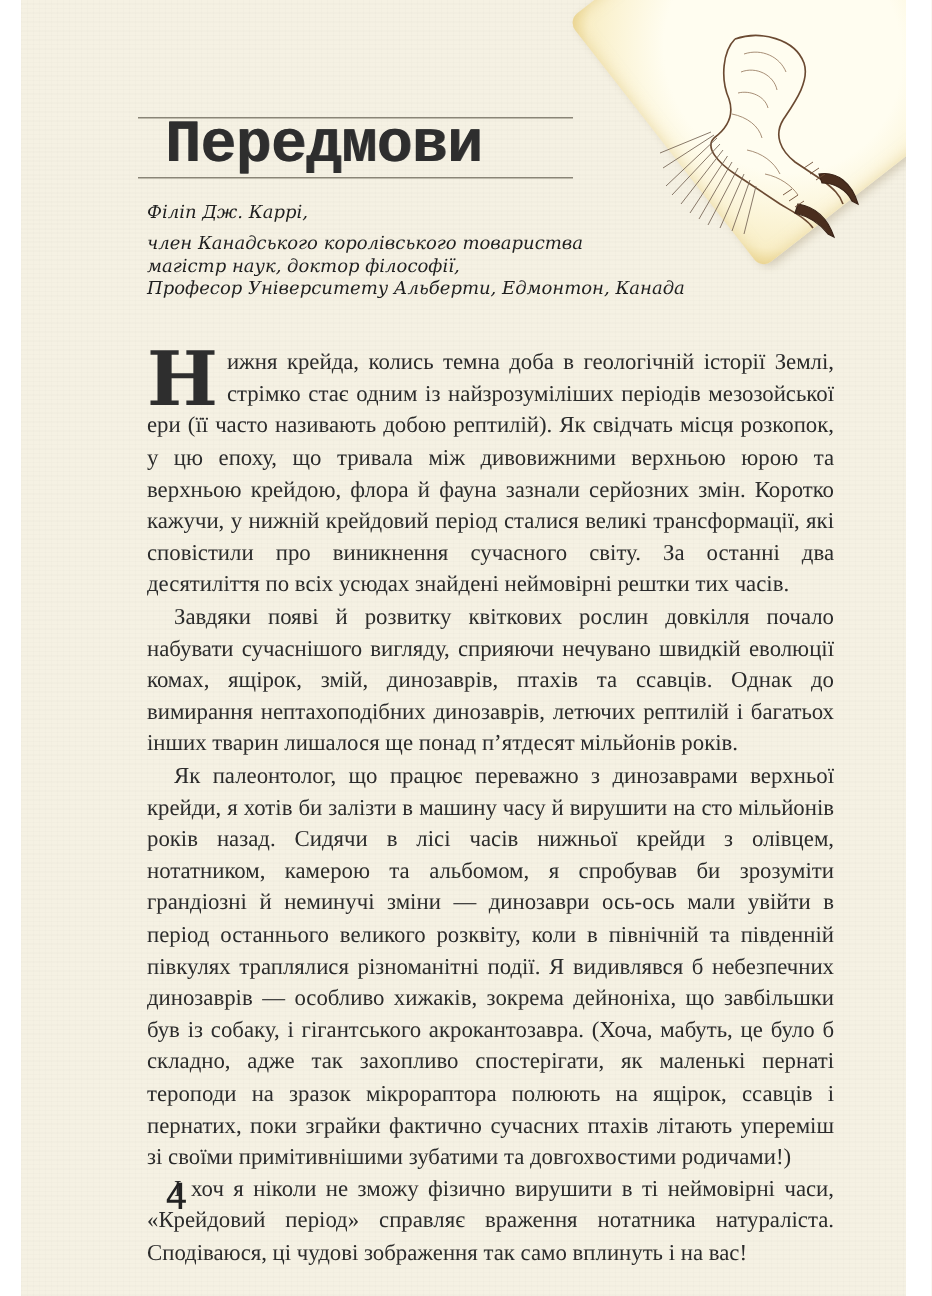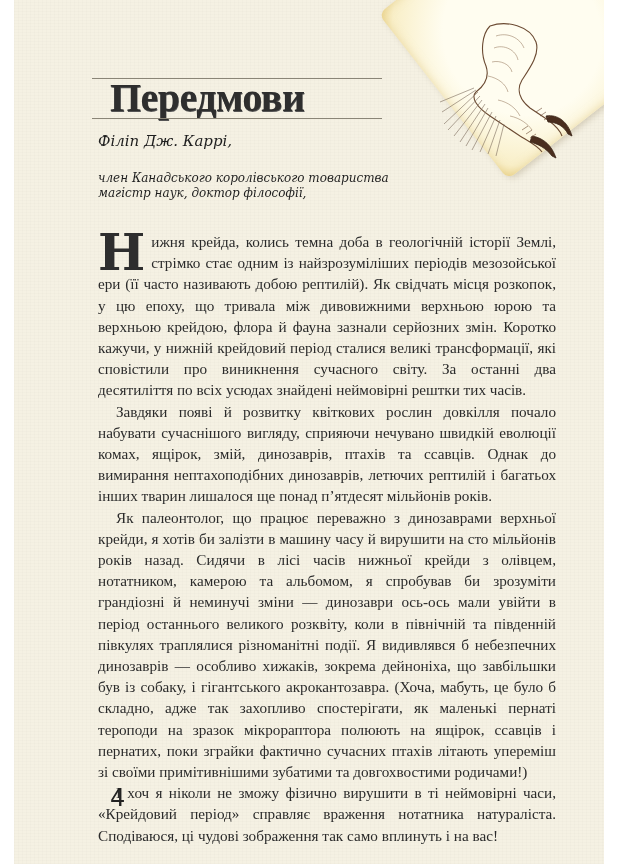--- a/index.html
+++ b/index.html
@@ -17,32 +17,32 @@
   }
   
   .title-wrap {
     position: absolute; left: 78px; top: 74px; width: 290px; height: 46px;
   }
   .rule { position: absolute; left: 0; width: 290px; height: 1px; background: #8a8577; }
   .rule.top { top: 4px; }
   .rule.bottom { top: 44px; }
   .title {
     position: absolute; left: 18px; top: 1px;
-    font-family: Liberation Serif, serif; font-weight: bold;
+    font-family: Liberation Mono, monospace; font-weight: bold;
     font-size: 40px; line-height: 46px; letter-spacing: -0.5px;
     color: #2e2e2e;
     text-shadow: 0.5px 0.5px 0 #555;
   }
   
   .author {
     position: absolute; left: 84px; top: 134px; width: 420px;
     font-family: "DejaVu Serif", serif; font-style: italic;
     font-size: 12px; color: #1e1e1e; line-height: 15px;
   }
-  .author .name { margin-bottom: 22px; font-size: 15px; }
+  .author .name { margin-bottom: 6px; font-size: 12px; }
   .author .line { white-space: nowrap; }
   
   .card {
     position: absolute; left: 408px; top: -70px; width: 200px; height: 210px;
     transform: rotate(-38deg); transform-origin: center;
     background: radial-gradient(ellipse at center, #fffdf0 55%, #f9efc8 90%, #f0dc9a 100%);
     border-radius: 8px;
     box-shadow: 2px 3px 6px rgba(120,100,60,0.25), inset 0 0 10px rgba(220,190,110,0.5);
   }
   .card-svg { position: absolute; left: 412px; top: 12px; }
@@ -74,20 +74,21 @@
   <div class="title-wrap">
     <div class="rule top"></div>
     <div class="title">Передмови</div>
     <div class="rule bottom"></div>
   </div>
 
   <div class="author">
     <div class="name">Філіп Дж. Каррі,</div>
     <div class="line">член Канадського королівського товариства</div>
     <div class="line">магістр наук, доктор філософії,</div>
+    <div class="line">Професор Університету Альберти, Едмонтон, Канада</div>
   </div>
 
   <div class="body">
     <p class="first"><span class="dropcap">Н</span><span>ижня крейда, колись темна доба в геологічній історії Землі, стрімко стає одним із найзрозуміліших періодів мезозойської ери (її часто називають добою рептилій). Як свідчать місця розкопок, у цю епоху, що тривала між дивовижними верхньою юрою та верхньою крейдою, флора й фауна зазнали серйозних змін. Коротко кажучи, у нижній крейдовий період сталися великі трансформації, які сповістили про виникнення сучасного світу. За останні два десятиліття по всіх усюдах знайдені неймовірні рештки тих часів.</span></p>
     <p>Завдяки появі й розвитку квіткових рослин довкілля почало набувати сучаснішого вигляду, сприяючи нечувано швидкій еволюції комах, ящірок, змій, динозаврів, птахів та ссавців. Однак до вимирання нептахоподібних динозаврів, летючих рептилій і багатьох інших тварин лишалося ще понад п’ятдесят мільйонів років.</p>
     <p>Як палеонтолог, що працює переважно з динозаврами верхньої крейди, я хотів би залізти в машину часу й вирушити на сто мільйонів років назад. Сидячи в лісі часів нижньої крейди з олівцем, нотатником, камерою та альбомом, я спробував би зрозуміти грандіозні й неминучі зміни — динозаври ось-ось мали увійти в період останнього великого розквіту, коли в північній та південній півкулях траплялися різноманітні події. Я видивлявся б небезпечних динозаврів — особливо хижаків, зокрема дейноніха, що завбільшки був із собаку, і гігантського акрокантозавра. (Хоча, мабуть, це було б складно, адже так захопливо спостерігати, як маленькі пернаті тероподи на зразок мікрораптора полюють на ящірок, ссавців і пернатих, поки зграйки фактично сучасних птахів літають упереміш зі своїми примітивнішими зубатими та довгохвостими родичами!)</p>
     <p>І хоч я ніколи не зможу фізично вирушити в ті неймовірні часи, «Крейдовий період» справляє враження нотатника натураліста. Сподіваюся, ці чудові зображення так само вплинуть і на вас!</p>
   </div>
 
   <div class="page-number">4</div>

